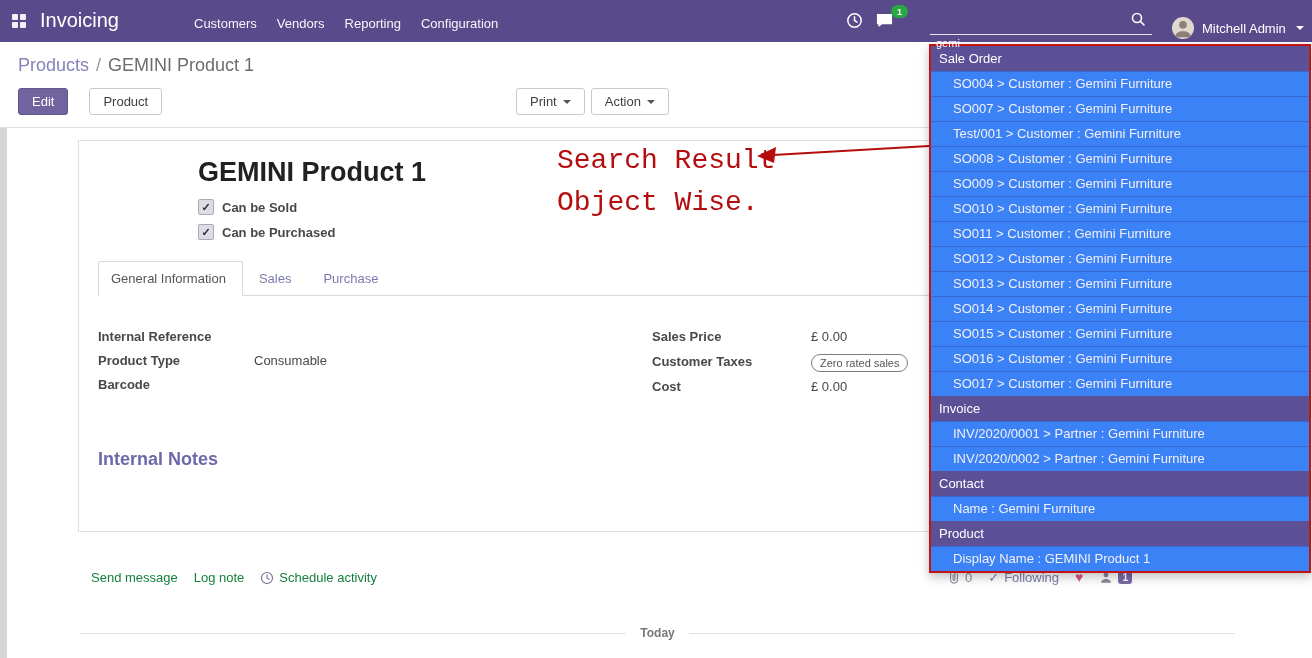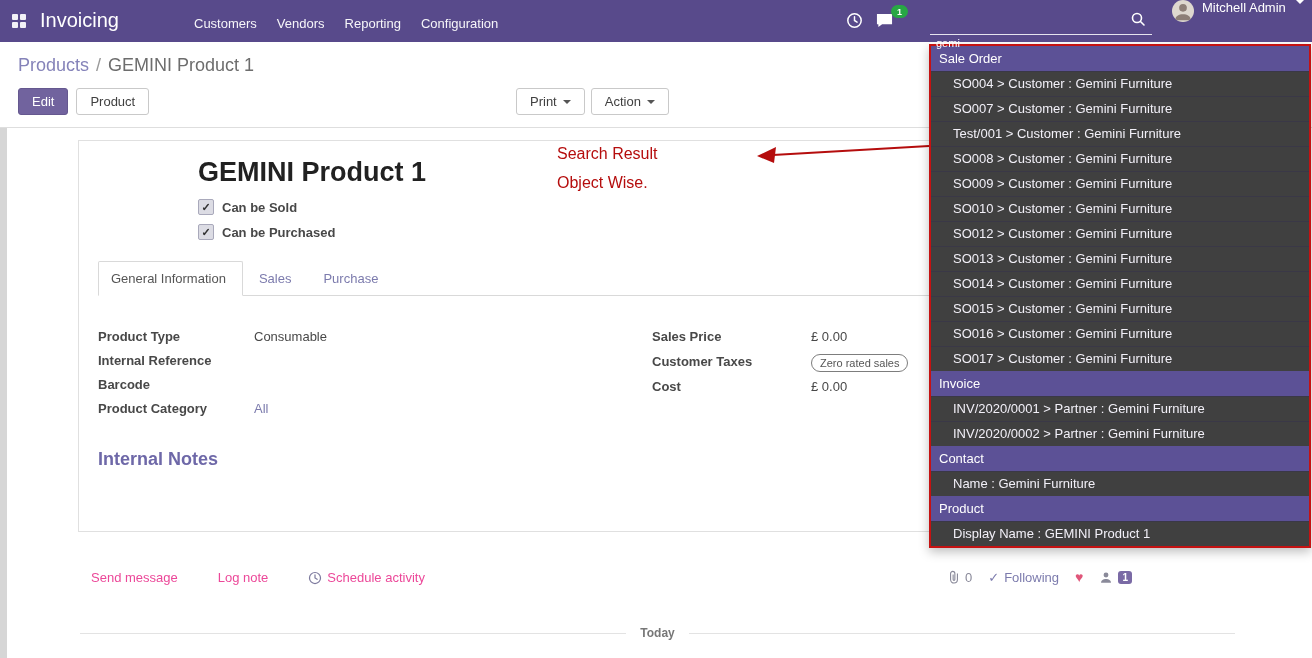--- a/index.html
+++ b/index.html
@@ -11,31 +11,31 @@
   .apps-icon{position:absolute;left:12px;top:14px;width:15px;height:15px;display:grid;grid-template-columns:6px 6px;grid-template-rows:6px 6px;gap:2px;cursor:pointer;}
   .apps-icon span{background:#fff;opacity:.92;border-radius:1px;}
   .app-name{position:absolute;left:40px;top:9px;font-size:20px;font-weight:400;cursor:pointer;}
   .nav-menu{position:absolute;left:194px;top:0;height:46px;display:flex;align-items:center;gap:20px;font-size:13px;}
   .nav-menu span{cursor:pointer;opacity:.95;}
   .nav-right-icon{position:absolute;top:12px;cursor:pointer;}
   .chat-badge{position:absolute;left:891px;top:5px;background:#28a745;color:#fff;font-size:9px;min-width:13px;height:13px;border-radius:8px;display:flex;align-items:center;justify-content:center;padding:0 2px;font-weight:700;}
   .nav-search{position:absolute;left:930px;top:7px;width:222px;height:27px;border-bottom:1px solid rgba(255,255,255,.85);}
   .nav-search input{position:absolute;left:4px;top:3px;width:180px;background:transparent;border:none;outline:none;color:#fff;font-size:11px;font-family:"Liberation Sans",sans-serif;margin-top:26px;}
   .nav-search .mag{position:absolute;right:6px;top:4px;}
-  .user-menu{position:absolute;left:1172px;top:0;height:56px;display:flex;gap:8px;cursor:pointer;}
+  .user-menu{position:absolute;left:1172px;top:0;height:56px;display:flex;align-items:center;gap:8px;cursor:pointer;}
   .avatar{width:22px;height:22px;border-radius:50%;background:#ded8cf;overflow:hidden;display:flex;align-items:flex-end;justify-content:center;}
   .user-name{font-size:13px;}
   .caret{display:inline-block;border-left:4px solid transparent;border-right:4px solid transparent;border-top:4px solid #fff;margin-left:2px;}
 
   
   .breadcrumb{position:absolute;left:18px;top:55px;font-size:18px;}
   .bc-parent{color:#8583b9;cursor:pointer;}
   .bc-sep{color:#999;margin:0 7px;}
   .bc-current{color:#6d6d6d;}
-  .btn-row{position:absolute;left:18px;top:88px;display:flex;gap:8px;}
+  .btn-row{position:absolute;left:18px;top:88px;display:flex;gap:21px;}
   .btn{font-size:13px;padding:5px 13px;border-radius:3px;border:1px solid transparent;cursor:pointer;font-family:"Liberation Sans",sans-serif;}
   .btn-primary{background:#71639e;color:#fff;border-color:#65588f;}
   .btn-default{background:#fff;color:#404040;border-color:#c9c9c9;}
   .btn-group{position:absolute;left:516px;top:88px;display:flex;gap:6px;}
   .caret-dark{display:inline-block;border-left:4px solid transparent;border-right:4px solid transparent;border-top:4px solid #555;margin-left:6px;vertical-align:2px;}
   .cp-divider{position:absolute;left:0;top:127px;width:100%;border-top:1px solid #dedede;}
   .left-strip{position:absolute;left:0;top:128px;width:7px;height:530px;background:#d6d6d6;}
 
   
   .card{position:absolute;left:78px;top:140px;width:1157px;height:390px;background:#fff;border:1px solid #e0e0e0;}
@@ -53,38 +53,38 @@
   .frow{display:flex;min-height:19px;margin-bottom:5px;align-items:flex-start;}
   .fields-right .frow{margin-bottom:6px;}
   .flabel{width:156px;font-weight:700;color:#484848;flex:none;}
   .fields-right .flabel{width:159px;}
   .fvalue{color:#484848;}
   .fvalue.link{color:#7c7bad;cursor:pointer;}
   .pill{display:inline-block;border:1px solid #7d7d7d;border-radius:10px;padding:0 8px;font-size:11px;line-height:16px;color:#555;}
   .notes{position:absolute;left:19px;top:308px;font-size:18px;font-weight:700;color:#6e68a8;}
 
   
-  .chatter-links{position:absolute;left:91px;top:570px;display:flex;gap:40px;font-size:13px;color:#ec4899;z-index:5;}
+  .chatter-links{position:absolute;left:91px;top:570px;display:flex;gap:16px;font-size:13px;color:#15803d;z-index:5;}
   .chatter-links span{cursor:pointer;display:flex;align-items:center;gap:5px;}
   .chatter-right{position:absolute;left:948px;top:569px;display:flex;align-items:center;gap:16px;font-size:13px;color:#8a8a9a;z-index:5;}
   .chatter-right .item{display:flex;align-items:center;gap:5px;cursor:pointer;}
   .following{color:#7c7bad;}
   .heart{color:#e0567a;font-size:14px;}
   .fbadge{background:#7a6aa5;color:#fff;font-size:10px;border-radius:3px;padding:1px 4px;font-weight:700;}
   .today{position:absolute;left:80px;top:626px;width:1155px;display:flex;align-items:center;z-index:5;}
   .today-line{flex:1;height:1px;background:#e3e3e3;}
   .today-text{padding:0 14px;font-size:12px;font-weight:700;color:#777;}
 
   
-  .annotation{position:absolute;left:557px;top:145px;font-family:Liberation Sans, sans-serif;font-size:16px;color:#b50d0d;z-index:40;}
+  .annotation{position:absolute;left:557px;top:145px;font-family:Liberation Mono, monospace;font-size:28px;color:#b50d0d;z-index:40;}
   .annotation div{margin-bottom:11px;}
   .arrow-wrap{position:absolute;left:753px;top:138px;width:178px;height:28px;z-index:40;}
 
   
-  .search-dropdown{position:absolute;left:929px;top:44px;width:378px;background:#404040;border:2px solid #c51212;z-index:50;box-shadow:0 4px 10px rgba(0,0,0,.25);}
+  .search-dropdown{position:absolute;left:929px;top:44px;width:378px;background:#3b82f6;border:2px solid #c51212;z-index:50;box-shadow:0 4px 10px rgba(0,0,0,.25);}
   .dd-row{font-size:13px;line-height:15px;padding:5px 8px;}
   .dd-header{background:#5c5196;color:#fff;}
   .dd-item{color:#f2f0f8;padding-left:22px;cursor:pointer;box-shadow:inset 0 1px 0 rgba(40,30,90,.25);}
 </style>
 </head>
 <body>
 
 <div class="screen">
 
   <div class="navbar">
@@ -160,34 +160,30 @@
         <span class="chk-label">Can be Purchased</span>
       </div>
     </div>
     <div class="tabs">
       <div class="tab active">General Information</div>
       <div class="tab">Sales</div>
       <div class="tab">Purchase</div>
     </div>
     <div class="fields-left">
       <div class="frow">
+        <span class="flabel">Internal Reference</span>
+        <span class="fvalue"></span>
+      </div>
+      <div class="frow">
         <span class="flabel">Product Type</span>
         <span class="fvalue">Consumable</span>
       </div>
       <div class="frow">
-        <span class="flabel">Internal Reference</span>
-        <span class="fvalue"></span>
-      </div>
-      <div class="frow">
         <span class="flabel">Barcode</span>
         <span class="fvalue"></span>
-      </div>
-      <div class="frow">
-        <span class="flabel">Product Category</span>
-        <span class="fvalue link">All</span>
       </div>
     </div>
     <div class="fields-right">
       <div class="frow">
         <span class="flabel">Sales Price</span>
         <span class="fvalue">£ 0.00</span>
       </div>
       <div class="frow">
         <span class="flabel">Customer Taxes</span>
         <span class="pill">Zero rated sales</span>
@@ -249,20 +245,21 @@
   </div>
 
   <div class="search-dropdown">
       <div class="dd-row dd-header">Sale Order</div>
       <div class="dd-row dd-item">SO004 &gt; Customer : Gemini Furniture</div>
       <div class="dd-row dd-item">SO007 &gt; Customer : Gemini Furniture</div>
       <div class="dd-row dd-item">Test/001 &gt; Customer : Gemini Furniture</div>
       <div class="dd-row dd-item">SO008 &gt; Customer : Gemini Furniture</div>
       <div class="dd-row dd-item">SO009 &gt; Customer : Gemini Furniture</div>
       <div class="dd-row dd-item">SO010 &gt; Customer : Gemini Furniture</div>
+      <div class="dd-row dd-item">SO011 &gt; Customer : Gemini Furniture</div>
       <div class="dd-row dd-item">SO012 &gt; Customer : Gemini Furniture</div>
       <div class="dd-row dd-item">SO013 &gt; Customer : Gemini Furniture</div>
       <div class="dd-row dd-item">SO014 &gt; Customer : Gemini Furniture</div>
       <div class="dd-row dd-item">SO015 &gt; Customer : Gemini Furniture</div>
       <div class="dd-row dd-item">SO016 &gt; Customer : Gemini Furniture</div>
       <div class="dd-row dd-item">SO017 &gt; Customer : Gemini Furniture</div>
       <div class="dd-row dd-header">Invoice</div>
       <div class="dd-row dd-item">INV/2020/0001 &gt; Partner : Gemini Furniture</div>
       <div class="dd-row dd-item">INV/2020/0002 &gt; Partner : Gemini Furniture</div>
       <div class="dd-row dd-header">Contact</div>

